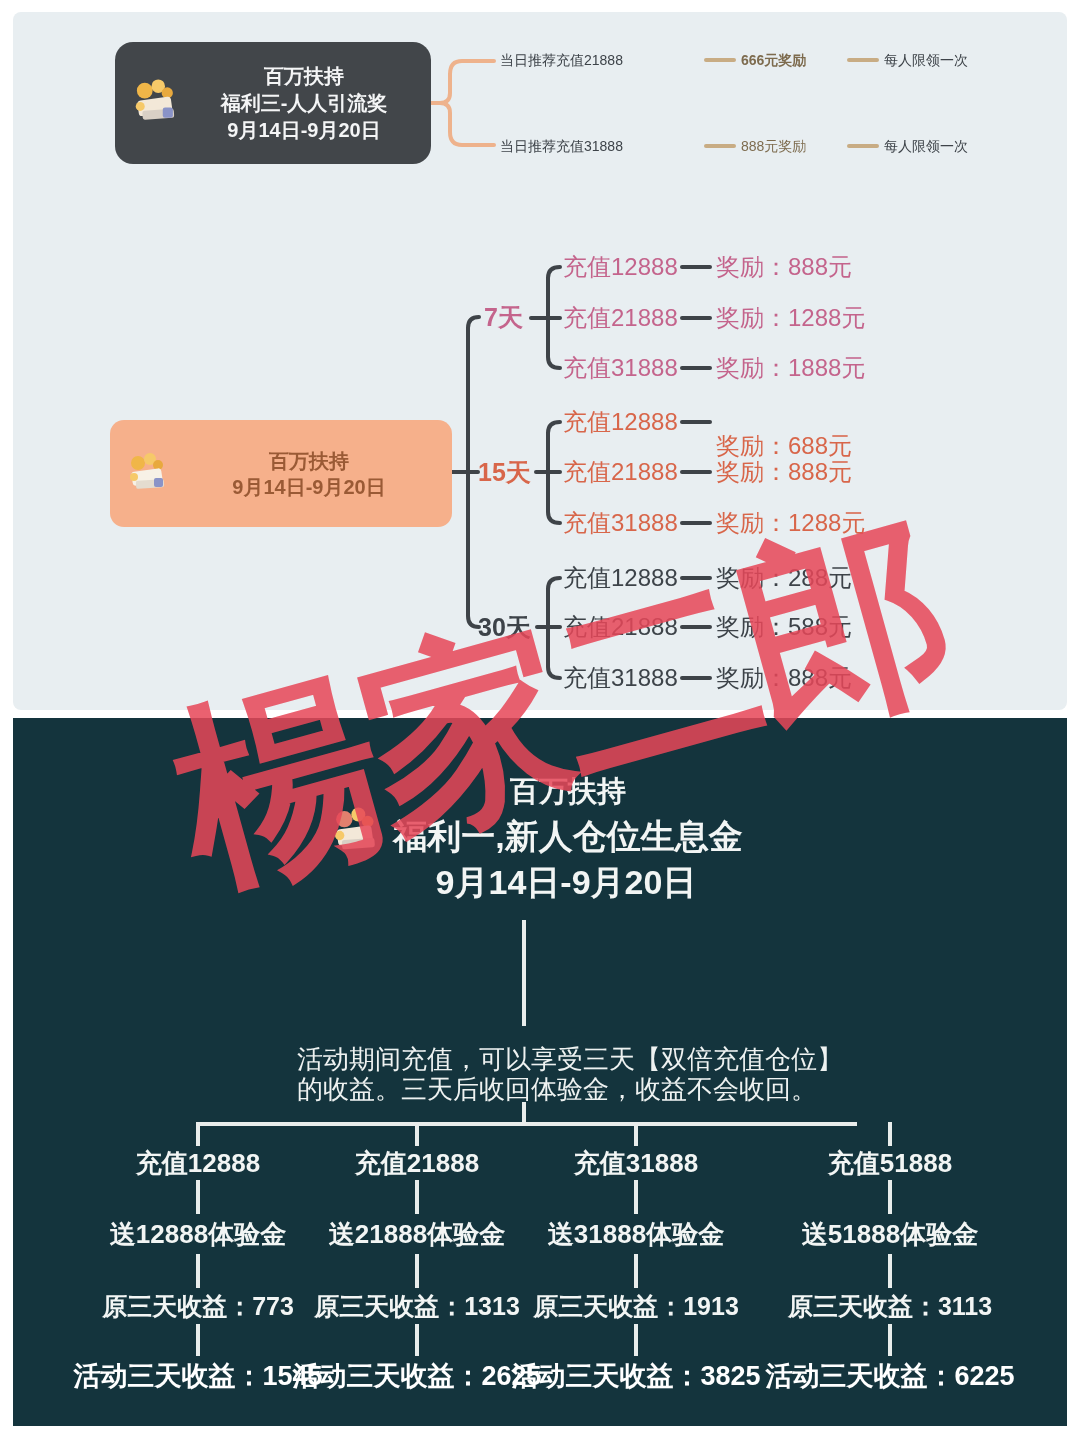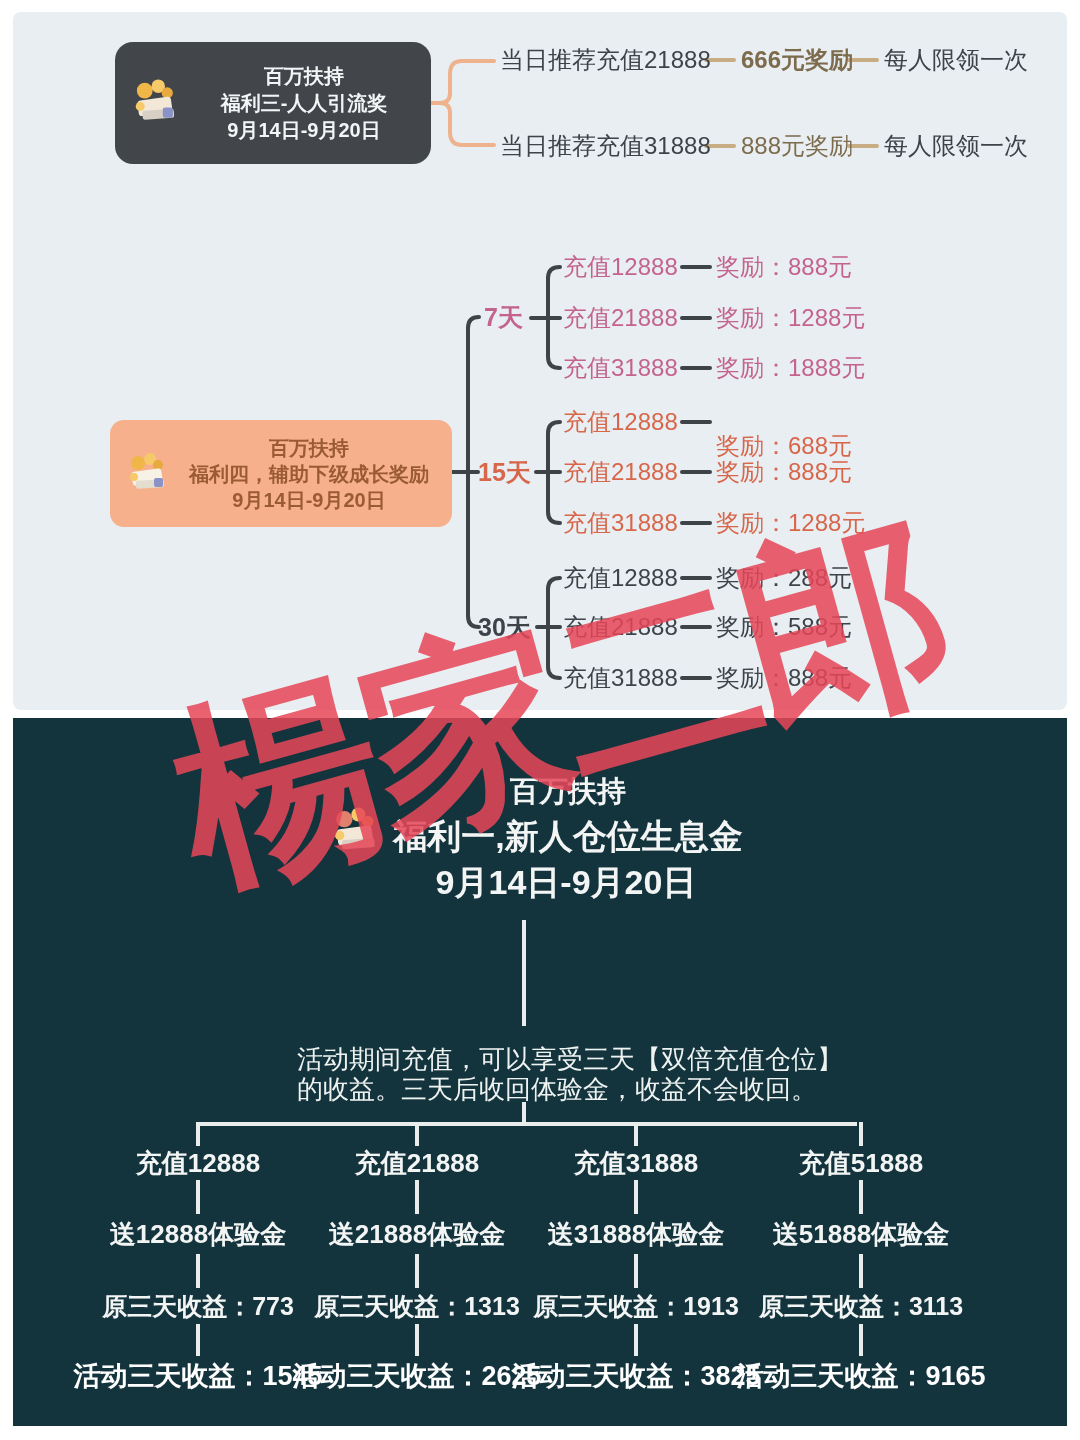--- a/index.html
+++ b/index.html
@@ -17,21 +17,21 @@
   .node4{left:110px;top:420px;width:342px;height:107px;background:#f6b08b;border-radius:14px;}
   .node-icon{flex:0 0 auto;margin-right:8px;display:flex;align-items:center;}
   .node-text{flex:1 1 auto;text-align:center;}
   .node3 .node-text{color:#f4f5f6;font-size:20px;line-height:27px;font-weight:600;}
   .node4 .node-text{color:#9a5a35;font-size:20px;line-height:26px;font-weight:600;}
   
   .c-dark{color:#3d4349;}
   .c-tan{color:#7d6b4e;}
   .c-pink{color:#c4648c;}
   .c-orange{color:#d8664a;}
-  .f22{font-size:24px;line-height:26px;}
+  .f22{font-size:14px;line-height:26px;}
   .f24{font-size:24px;line-height:28px;}
   .f25{font-size:25px;line-height:30px;font-weight:600;}
   
   .connectors{position:absolute;left:0;top:0;pointer-events:none;}
   
   .b-title{position:absolute;transform:translateX(-50%);color:#f2f5f4;font-weight:700;text-align:center;}
   .b-line{position:absolute;background:#e9edec;}
   .b-desc{position:absolute;color:#eef2f1;font-size:26px;line-height:30px;white-space:nowrap;}
   .col{position:absolute;top:1122px;width:280px;display:flex;flex-direction:column;align-items:center;}
   .tick{width:4px;background:#e9edec;}
@@ -128,21 +128,20 @@
         <circle cx="26" cy="9" r="6" fill="#f6c969"></circle>
         <circle cx="34" cy="15" r="5" fill="#e8a93e"></circle>
         <rect x="8" y="20" width="30" height="14" rx="3" fill="#f7f1e6" transform="rotate(-8 23 27)"></rect>
         <rect x="12" y="30" width="28" height="8" rx="2" fill="#e4dccf" transform="rotate(-4 26 34)"></rect>
         <circle cx="10" cy="27" r="4" fill="#f6c969"></circle>
         <rect x="30" y="28" width="9" height="9" rx="2" fill="#8a93c7"></rect>
       </svg>
     </span>
     <div class="node-text">
       <div>百万扶持</div>
-      <div>福利四，辅助下级成长奖励</div>
       <div>9月14日-9月20日</div>
     </div>
   </div>
 
   <span class="abs f25 c-pink" style="left:484px;top:302px;">7天</span>
   <span class="abs f25 c-orange" style="left:478px;top:457px;">15天</span>
   <span class="abs f25 c-dark" style="left:478px;top:612px;">30天</span>
 
   <span class="abs f24 c-pink" style="left:563px;top:253px;">充值12888</span>
   <span class="abs f24 c-pink" style="left:716px;top:253px;">奖励：888元</span>
@@ -216,26 +215,26 @@
     <div class="tick t1"></div>
     <div class="lbl">充值31888</div>
     <div class="tick t2"></div>
     <div class="lbl2">送31888体验金</div>
     <div class="tick t3"></div>
     <div class="lbl3">原三天收益：1913</div>
     <div class="tick t4"></div>
     <div class="lbl4">活动三天收益：3825</div>
   </div>
 
-  <div class="col" style="left:721px;text-align:right;">
+  <div class="col" style="left:750px;text-align:right;">
     <div class="tick t1"></div>
     <div class="lbl">充值51888</div>
     <div class="tick t2"></div>
     <div class="lbl2">送51888体验金</div>
     <div class="tick t3"></div>
     <div class="lbl3">原三天收益：3113</div>
     <div class="tick t4"></div>
-    <div class="lbl4">活动三天收益：9165</div>
+    <div class="lbl4">活动三天收益：6225</div>
   </div>
 
   <div class="watermark">楊家二郎</div>
 
 </div>
 
 </body></html>

